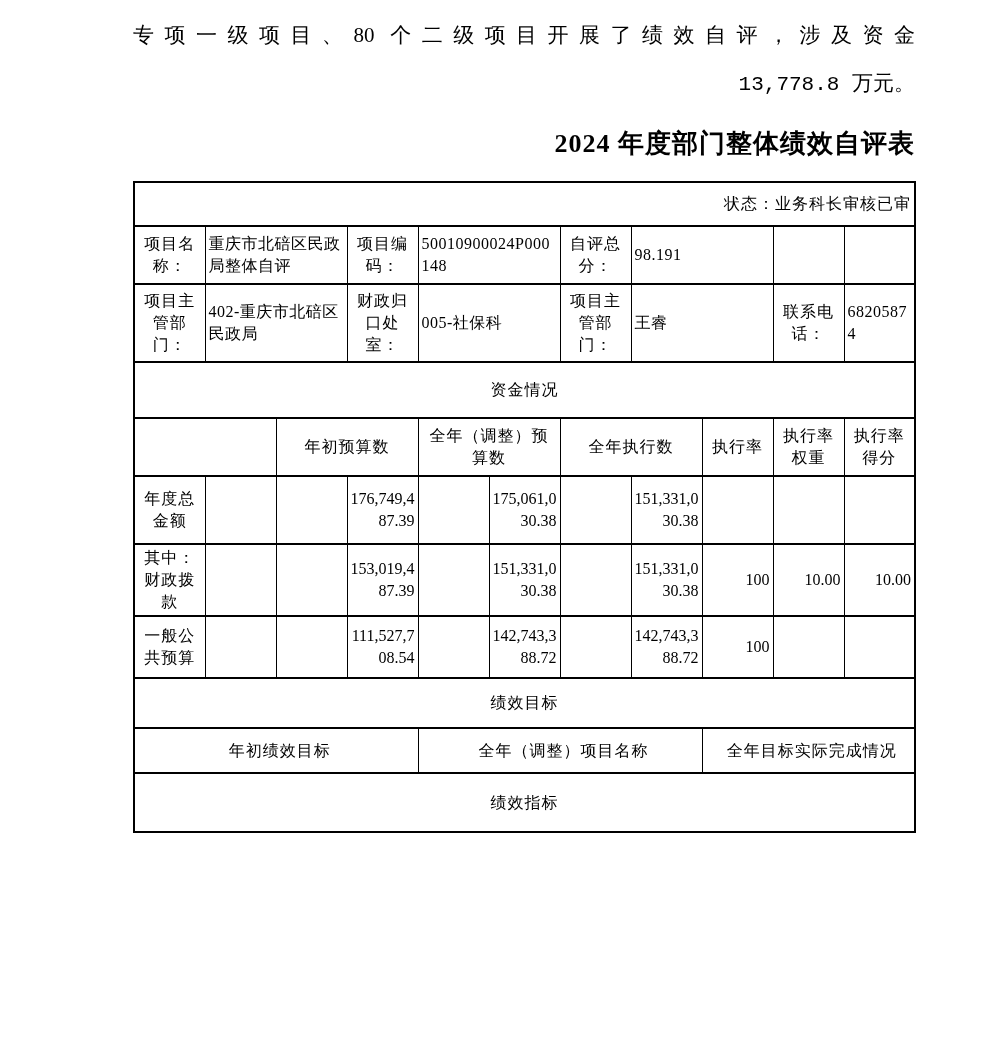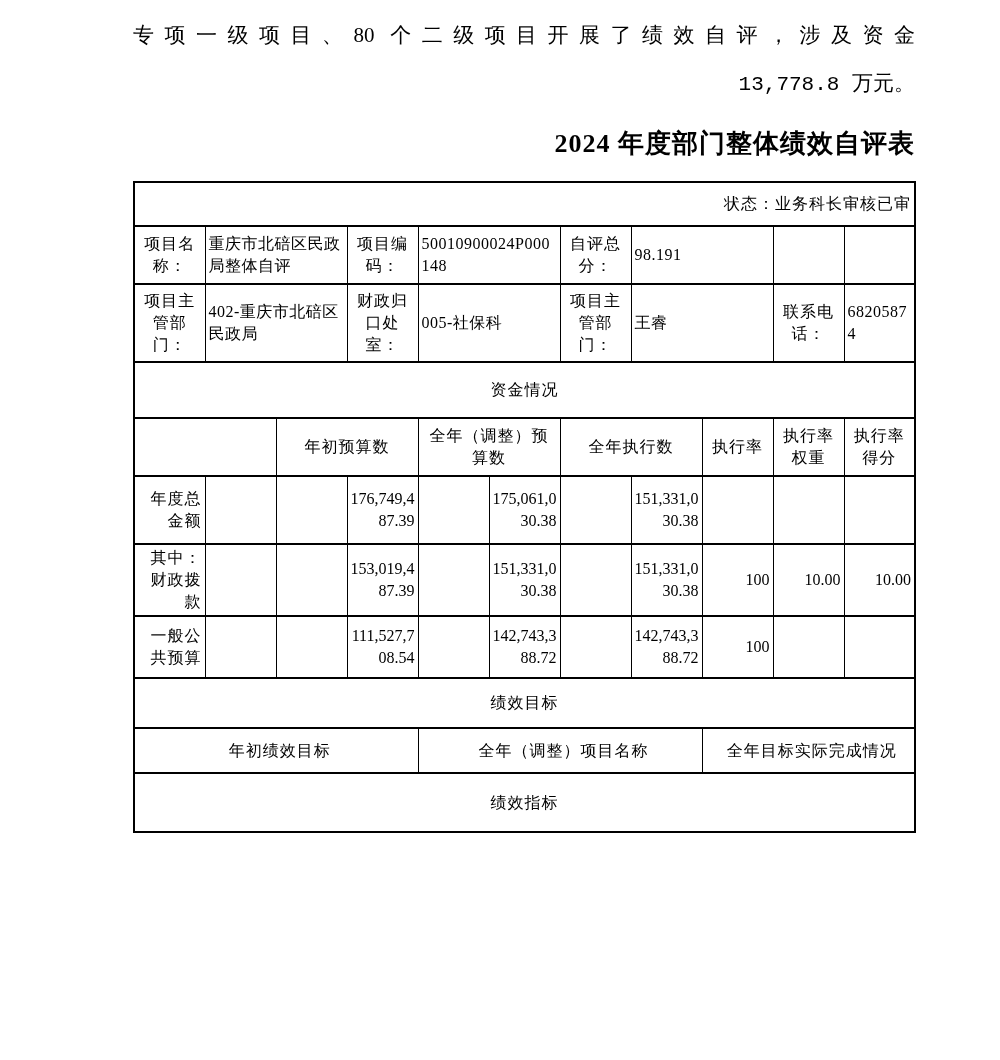--- a/index.html
+++ b/index.html
@@ -76,21 +76,21 @@
     text-align: center;
   }
   td.colhead {
     text-align: center;
   }
   td.colhead-left {
     text-align: center;
     padding-left: 5px;
   }
   td.rowlabel {
-    text-align: right;
+    text-align: center;
     padding-left: 4px;
     margin-left: 27px;
   }
   td.num {
     text-align: right;
     letter-spacing: 0;
     padding: 1px 2px;
   }
   td.num-right {
     text-align: right;

